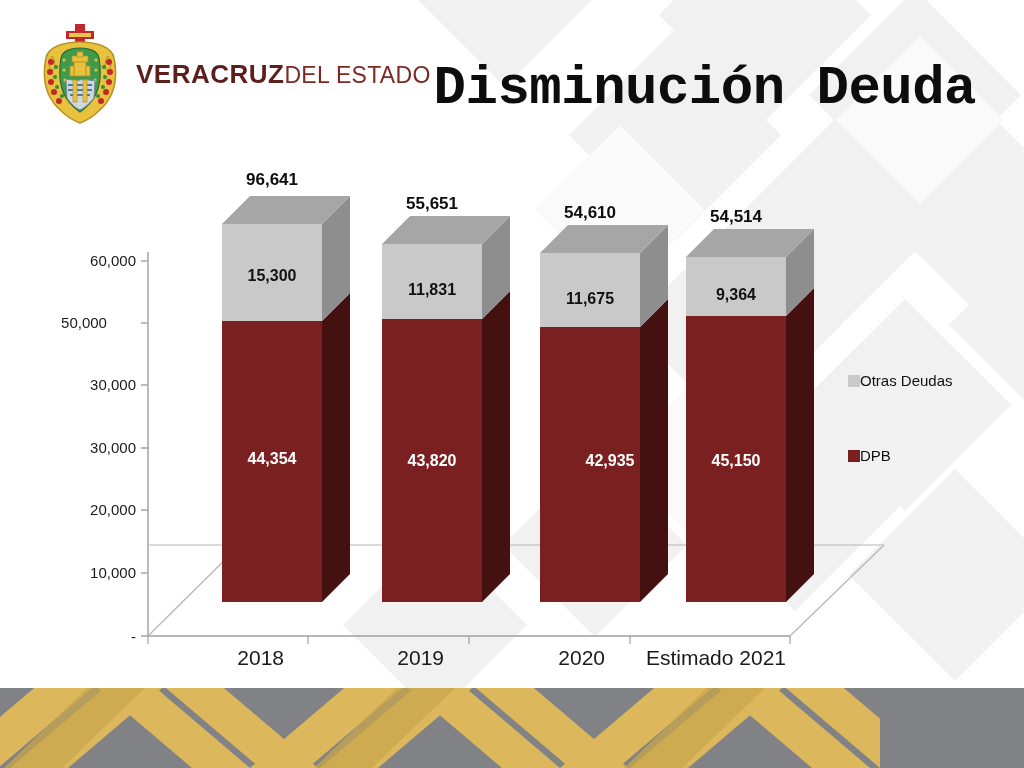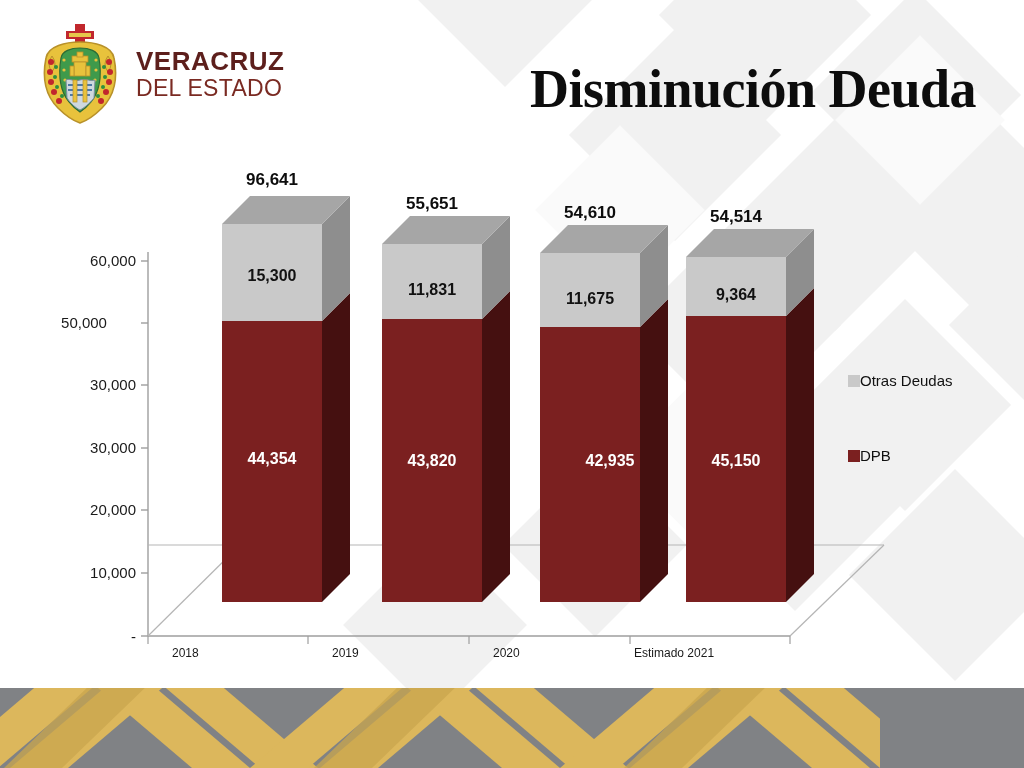--- a/index.html
+++ b/index.html
@@ -35,21 +35,21 @@
     align-items: center;
     gap: 12px;
   }
   #crest {
     width: 88px;
     height: 104px;
     flex: 0 0 auto;
   }
   #wordmark {
     display: flex;
-    flex-direction: column;
+    flex-direction: row;
     justify-content: center;
     line-height: 1.0;
   }
   #wordmark .line1 {
     font-size: 26px;
     font-weight: bold;
     letter-spacing: 0.5px;
     color: #5d1f1c;
     font-family: "Liberation Sans", sans-serif;
   }
@@ -65,44 +65,44 @@
 
   #slide-title {
     position: absolute;
     right: 48px;
     top: 58px;
     font-size: 54px;
     font-weight: bold;
     color: #0d0d0d;
     letter-spacing: -0.5px;
     white-space: nowrap;
-    font-family: Liberation Serif, serif;
+    font-family: Liberation Mono, monospace;
   }
 
   
   #chart {
     position: absolute;
     left: 0;
     top: 150px;
     width: 1024px;
     height: 520px;
   }
   .axis-label {
     position: absolute;
     font-size: 15px;
     color: #1a1a1a;
     text-align: right;
     font-family: "Liberation Sans", sans-serif;
     white-space: nowrap;
   }
   .cat-label {
     position: absolute;
-    font-size: 12px;
+    font-size: 21px;
     color: #1a1a1a;
-    text-align: left;
+    text-align: right;
     font-family: "Liberation Sans", sans-serif;
     white-space: nowrap;
   }
   .total-label {
     position: absolute;
     font-size: 17px;
     font-weight: bold;
     color: #0d0d0d;
     text-align: center;
     font-family: "Liberation Sans", sans-serif;

